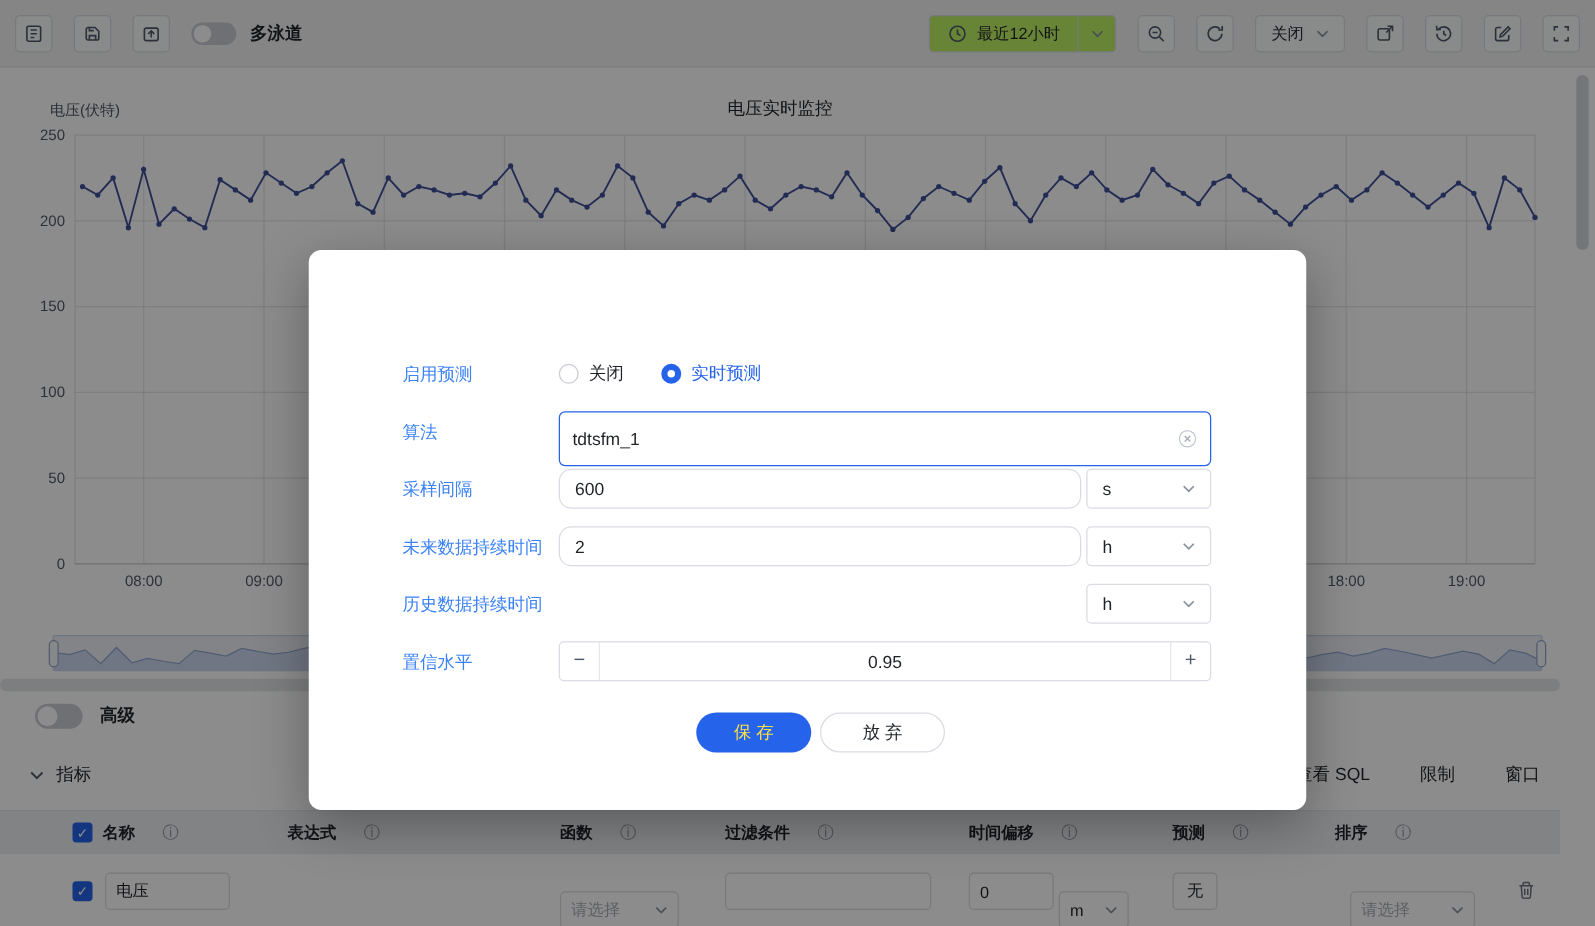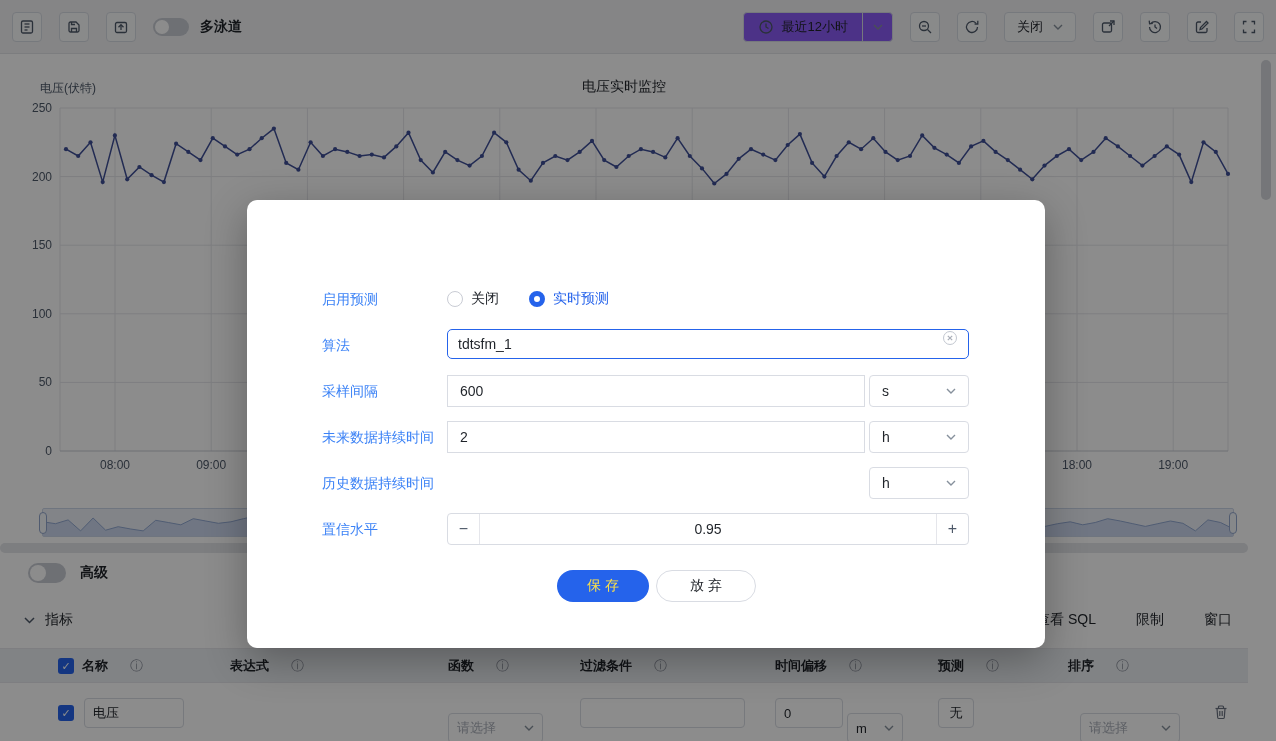--- a/index.html
+++ b/index.html
@@ -12,21 +12,21 @@
 
   
   .toolbar{position:absolute;top:0;left:0;width:1276px;height:54px;background:#f2f3f5;
     border-bottom:1px solid #e2e4e8;display:flex;align-items:center;padding:0 12px;gap:17px;z-index:1}
   .icon-btn{width:30px;height:30px;border:1px solid #d8dce3;border-radius:4px;background:#fafbfc;
     display:flex;align-items:center;justify-content:center;flex:0 0 auto}
   .toggle{width:36px;height:18px;border-radius:10px;background:#c9ccd4;position:relative;flex:0 0 auto;cursor:pointer}
   .toggle .knob{position:absolute;top:2px;left:2px;width:14px;height:14px;border-radius:50%;background:#fff}
   .tlabel{font-size:14px;font-weight:700;color:#1f2329;margin-left:-6px}
   .spacer{flex:1}
-  .time-btn{height:30px;border:1px solid #d8dce3;border-radius:4px;background:#8b5cf6;display:flex;align-items:center;flex:0 0 auto}
+  .time-btn{height:30px;border:1px solid #d8dce3;border-radius:4px;background:#bef264;display:flex;align-items:center;flex:0 0 auto}
   .time-main{display:flex;align-items:center;gap:8px;padding:0 14px;font-size:13px;color:#1f2329}
   .time-caret{width:30px;align-self:stretch;display:flex;align-items:center;justify-content:center;border-left:1px solid #d8dce3}
   .select-btn{height:30px;border:1px solid #d8dce3;border-radius:4px;background:#fafbfc;display:flex;
     align-items:center;gap:10px;padding:0 12px;font-size:13px;flex:0 0 auto}
 
   
   .chart-panel{position:absolute;top:54px;left:0;width:1248px;height:486px;background:#fff}
   .chart-title{position:absolute;top:24px;left:0;width:100%;text-align:center;font-size:14px;color:#1f2329}
   .chart-ylabel{position:absolute;top:26px;left:40px;font-size:12px;color:#4e5969}
   #chart-svg{position:absolute;top:0;left:0}
@@ -72,24 +72,24 @@
   .overlay{position:absolute;inset:0;background:rgba(0,0,0,0.45);z-index:10}
   .modal{position:absolute;left:247px;top:200px;width:798px;height:448px;background:#fff;border-radius:10px;
     z-index:20;box-shadow:0 12px 42px rgba(0,0,0,.30)}
   .m-title{position:absolute;top:50px;left:0;width:100%;text-align:center;font-size:16px;font-weight:600;color:#1f2329}
   .mlabel{position:absolute;left:75px;font-size:14px;color:#3b82f6;line-height:18px;white-space:nowrap}
   .radios{position:absolute;left:200px;height:32px;display:flex;align-items:center;gap:30px}
   .radio{display:flex;align-items:center;gap:8px;font-size:14px;cursor:pointer}
   .radio .dot{width:16px;height:16px;border-radius:50%;border:1px solid #c9ccd4;background:#fff}
   .radio.sel .dot{border:5px solid #2563eb}
   .radio.sel{color:#2563eb}
-  .alg-wrap{position:absolute;left:200px;width:522px;height:30px;border:1.5px solid #2563eb;border-radius:5px;
-    background:#fff;display:flex;padding:0 10px;gap:8px}
+  .alg-wrap{position:absolute;left:200px;width:522px;height:44px;border:1.5px solid #2563eb;border-radius:5px;
+    background:#fff;display:flex;align-items:center;padding:0 10px;gap:8px}
   .alg-wrap input{border:none;flex:1;font-size:14px;color:#1f2329;background:transparent}
-  .m-input{position:absolute;left:200px;width:418px;height:32px;border:1px solid #d9dce3;border-radius:0;
+  .m-input{position:absolute;left:200px;width:418px;height:32px;border:1px solid #d9dce3;border-radius:10px;
     background:#fff;font-size:14px;padding:0 12px;color:#1f2329}
   .m-unit{position:absolute;left:622px;width:100px;height:32px;border:1px solid #d9dce3;border-radius:4px;
     background:#fff;font-size:14px;display:flex;align-items:center;justify-content:space-between;
     padding:0 12px;cursor:pointer}
   .stepper{position:absolute;left:200px;width:522px;height:32px;border:1px solid #d9dce3;border-radius:4px;
     background:#fff;display:flex}
   .step-btn{width:32px;display:flex;align-items:center;justify-content:center;color:#4e5969;font-size:16px;cursor:pointer}
   .step-btn.minus{border-right:1px solid #e5e6eb}
   .step-btn.plus{border-left:1px solid #e5e6eb}
   .step-val{flex:1;text-align:center;line-height:30px;font-size:14px;color:#1f2329}

